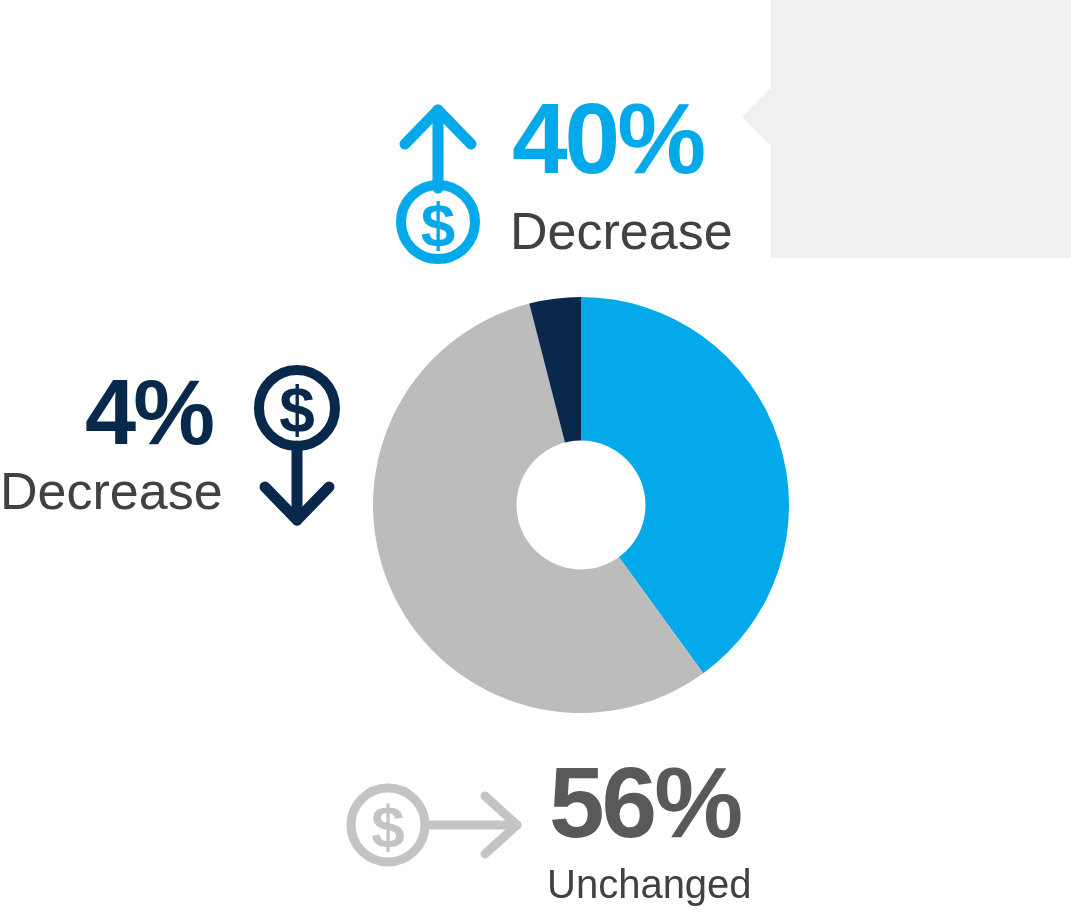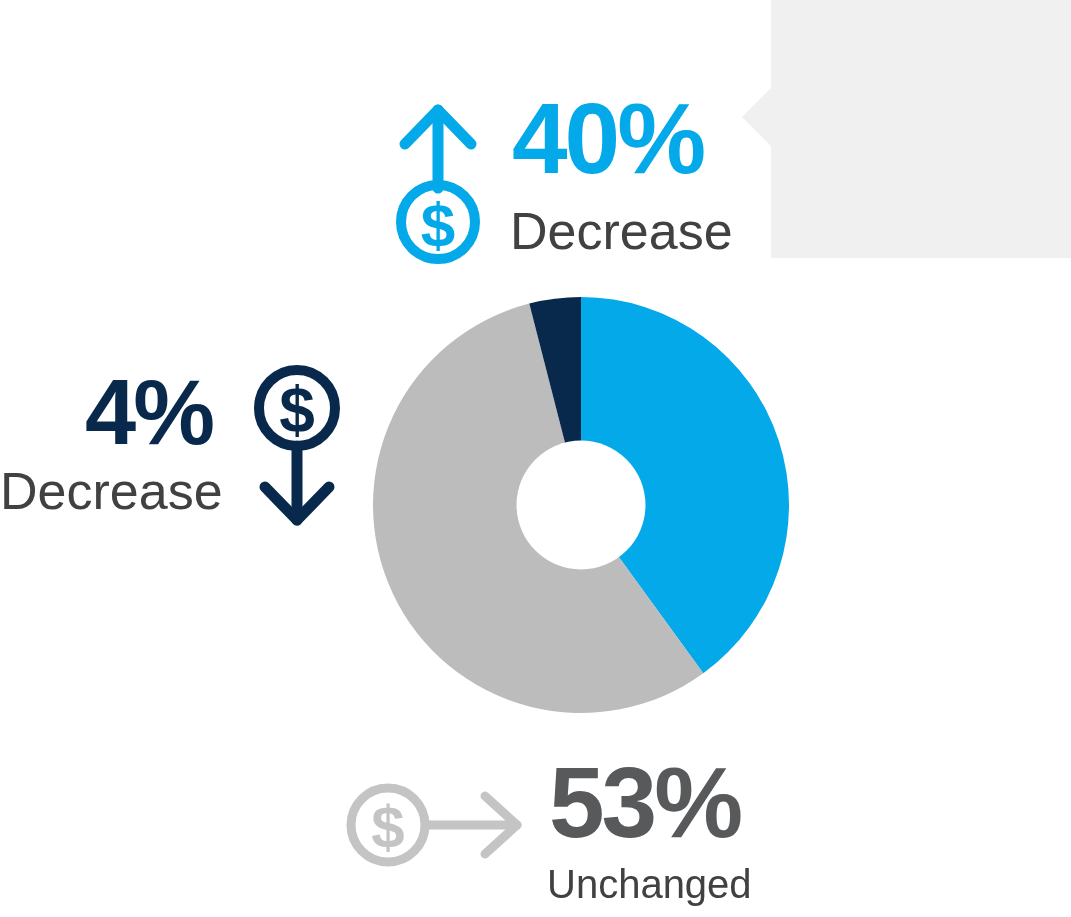--- a/index.html
+++ b/index.html
@@ -191,21 +191,21 @@
   <div id="unchanged-icon">
     <svg width="185" height="90" viewBox="0 0 185 90" fill="none" xmlns="http://www.w3.org/2000/svg">
       <g stroke="#C4C4C4" stroke-width="9" stroke-linecap="round" stroke-linejoin="round" fill="none">
         <circle cx="43" cy="45" r="37"></circle>
         <line x1="82" y1="45" x2="172" y2="45"></line>
         <polyline points="140,16 172,45 140,74"></polyline>
       </g>
       <text x="43" y="68" font-family="'Liberation Sans', sans-serif" font-size="60" font-weight="bold" fill="#C4C4C4" text-anchor="middle">$</text>
     </svg>
   </div>
-  <div id="unchanged-value">53%</div>
+  <div id="unchanged-value">56%</div>
   <div id="unchanged-label">Unchanged</div>
 </div>
 
 <svg id="donut-chart" viewBox="0 0 416 416" xmlns="http://www.w3.org/2000/svg">
   <g id="donut-slices">
       <path d="M 208 208 L 208 0 A 208 208 0 0 1 330.2593324768344 376.27553482998906 Z" fill="#03A9E8"></path>
       <path d="M 208 208 L 330.2593324768344 376.27553482998906 A 208 208 0 1 1 156.27250346971027 6.534702485244708 Z" fill="#BCBCBC"></path>
       <path d="M 208 208 L 156.27250346971027 6.534702485244708 A 208 208 0 0 1 207.99999999999997 0 Z" fill="#08294B"></path>
     </g>
   <circle id="donut-hole" cx="208" cy="208" r="64.48" fill="#ffffff"></circle>

